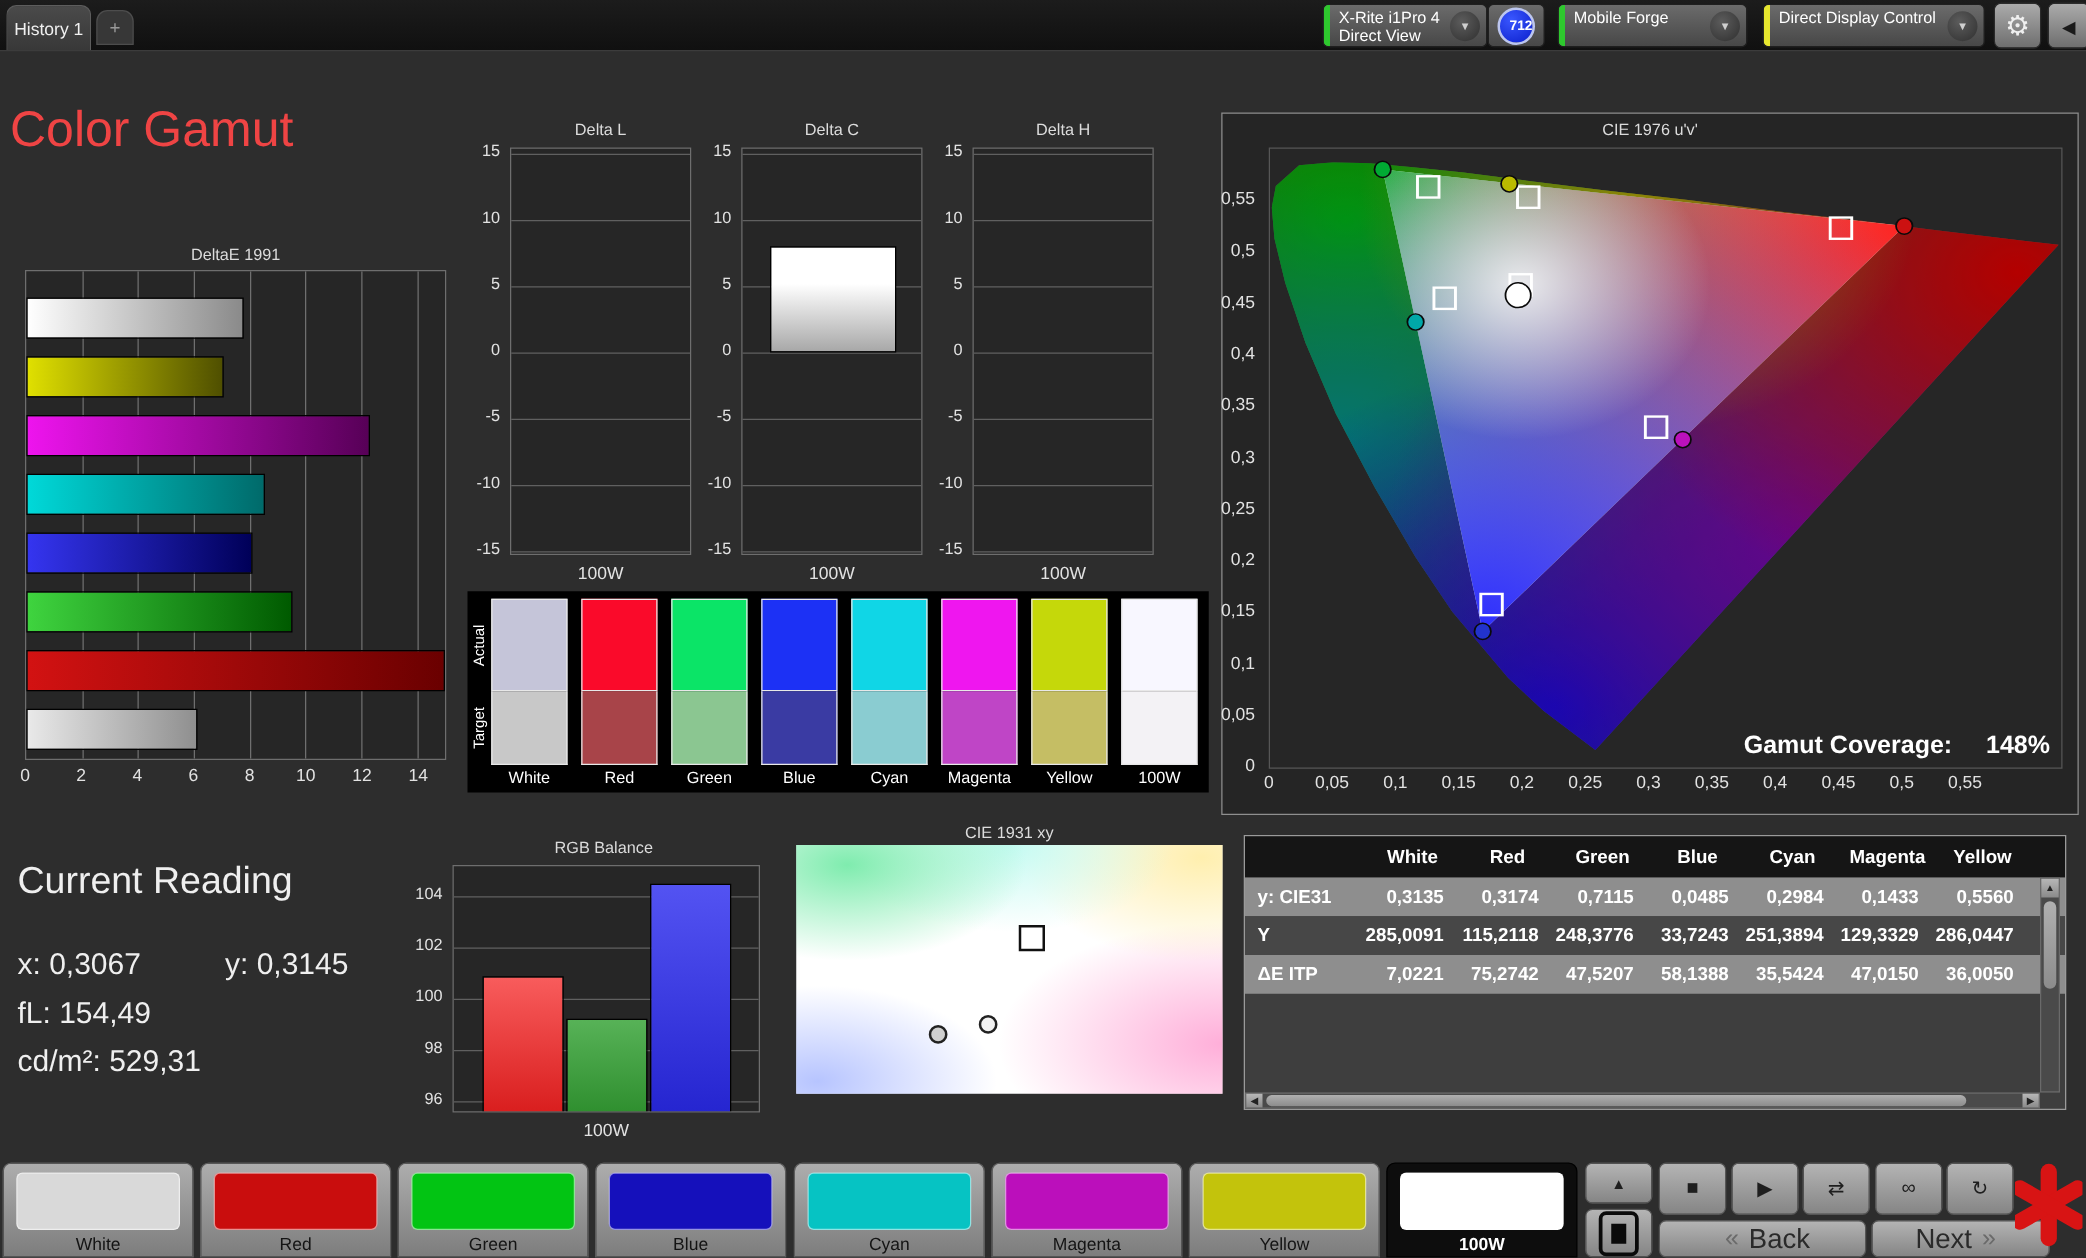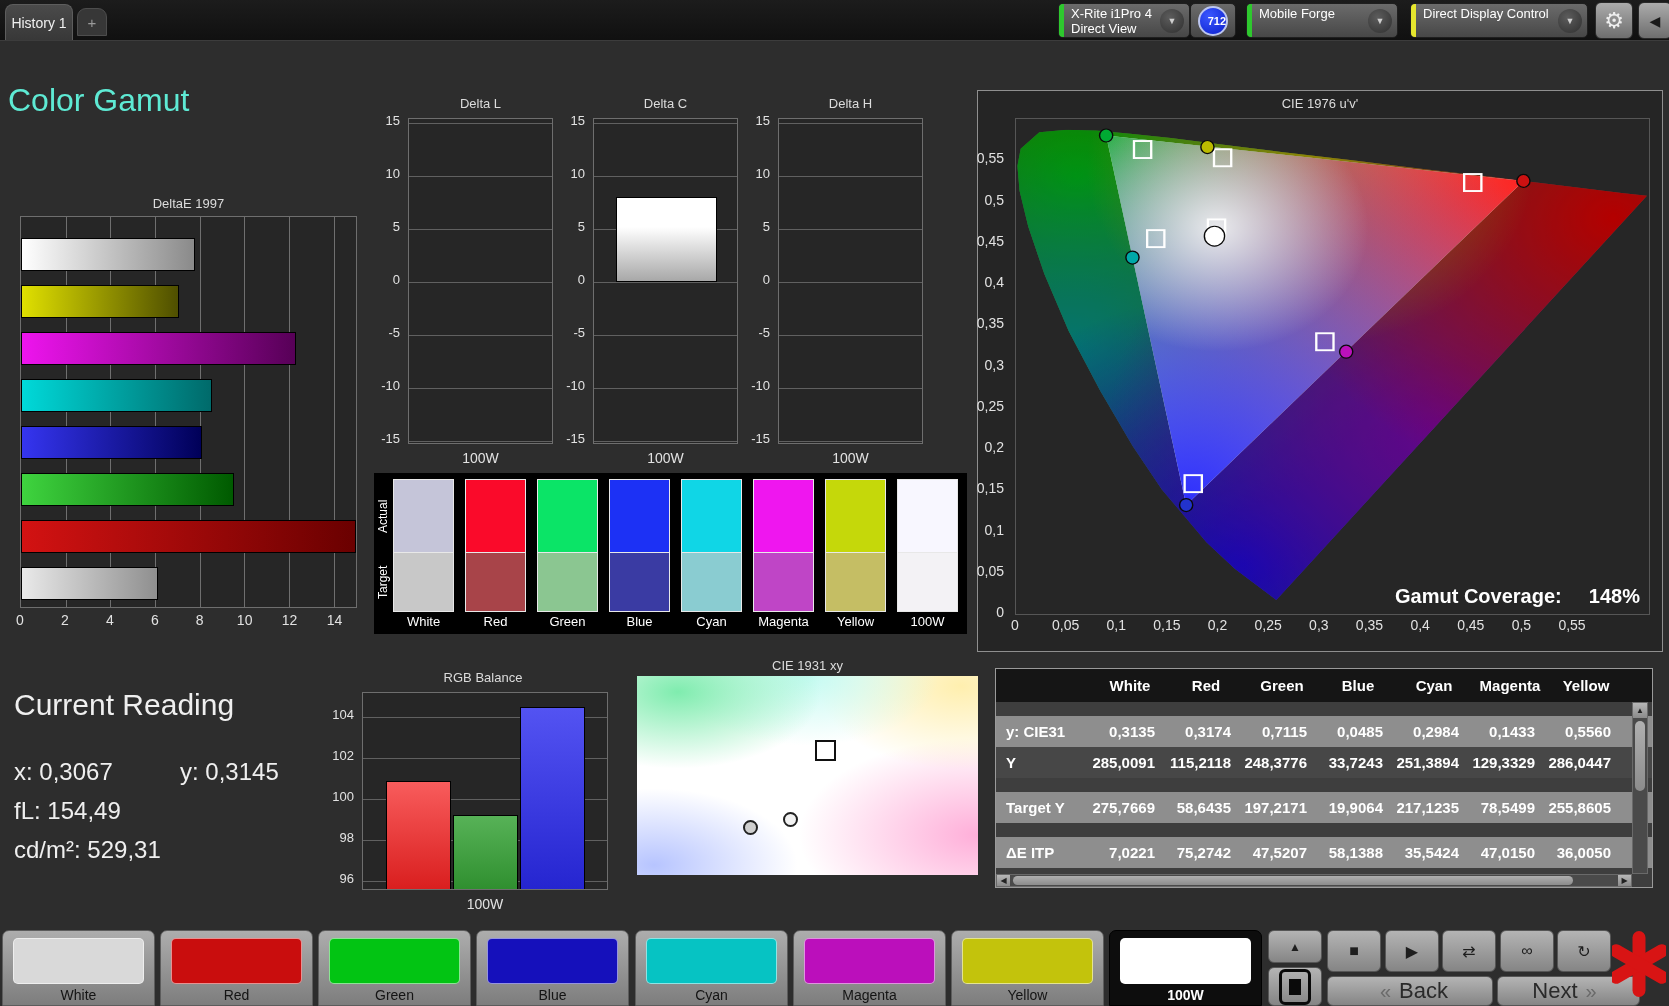--- a/index.html
+++ b/index.html
@@ -17,21 +17,21 @@
   .stripe{width:5px;height:100%;}
   .ddtext{margin-left:7px;margin-top:2px;font-size:13px;line-height:15px;flex:1;}
   .chev{width:24px;height:24px;border-radius:50%;background:radial-gradient(circle at 40% 35%,#5c5c5c,#2f2f2f);
     color:#cfcfcf;font-size:9px;display:flex;align-items:center;justify-content:center;margin:auto 5px auto 3px;flex:none;}
   .badgebox{position:absolute;top:3px;height:35px;background:linear-gradient(#6b6b6b,#474747);border:1px solid #1f1f1f;border-radius:5px;display:flex;align-items:center;justify-content:center;box-sizing:border-box;}
   .badge{width:30px;height:30px;border-radius:50%;background:radial-gradient(circle at 35% 30%,#3a57ff,#0a1ecb);
     border:2px solid #bcc6ef;color:#fff;font-size:11px;font-weight:bold;display:flex;align-items:center;justify-content:flex-end;box-sizing:border-box;}
   .sqbtn{position:absolute;top:2px;height:37px;background:linear-gradient(#ababab,#6e6e6e);border:1px solid #2a2a2a;
     border-radius:6px;display:flex;align-items:center;justify-content:center;box-sizing:border-box;}
   
-  #page-title{position:absolute;left:8px;top:82px;font-size:32px;color:#5eead4;}
+  #page-title{position:absolute;left:8px;top:82px;font-size:40px;color:#ef4444;}
   .chart-title{font-size:13px;color:#dcdcdc;text-align:center;}
   
   .plot{position:absolute;background:#262626;border:1px solid #6e6e6e;box-sizing:border-box;overflow:hidden;}
   .gridv{position:absolute;top:0;bottom:0;width:1px;background:#6f6f6f;}
   .gridh{position:absolute;left:0;right:0;height:1px;background:#606060;}
   .hbar{position:absolute;left:0;height:33px;border:1px solid #000;box-sizing:border-box;}
   .vbar{position:absolute;border:1px solid #000;box-sizing:border-box;}
   .tick{position:absolute;color:#e2e2e2;font-size:14px;transform:translateX(-50%);}
   .ylab{position:absolute;color:#e2e2e2;font-size:13px;text-align:right;}
   .mini{position:absolute;top:96px;width:191px;height:380px;}
@@ -49,21 +49,21 @@
   #cie-svg{position:absolute;left:1015px;top:118px;width:633px;height:495px;background:#262626;border:1px solid #565656;box-sizing:content-box;}
   #cie-cover{position:absolute;left:1230px;top:585px;width:410px;text-align:right;color:#fff;font-size:20px;font-weight:bold;}
   
   #cr-title{position:absolute;left:14px;top:688px;font-size:30px;color:#efefef;}
   .cr-val{position:absolute;font-size:24px;color:#efefef;}
   
   #results-table{position:absolute;left:995px;top:668px;width:658px;height:220px;border:1px solid #9a9a9a;background:#3e3e3e;overflow:hidden;box-sizing:border-box;}
   .trow{display:flex;height:31px;align-items:center;}
   .thead{height:33px;background:#151515;}
   .trow.dark{background:#474747;}
-  .trow.light{background:#8e8e8e;margin-top:14px;}
+  .trow.light{background:#8e8e8e;}
   .tcell{flex:none;color:#fff;font-size:15px;font-weight:bold;white-space:nowrap;overflow:hidden;}
   .tlabel{width:96px;padding-left:10px;box-sizing:border-box;text-align:left;}
   .tval{width:76px;text-align:right;padding-right:13px;box-sizing:border-box;}
   .thc{text-align:center;padding:0;}
   
   .sb{position:absolute;background:#4a4a4a;border:1px solid #6a6a6a;box-sizing:border-box;}
   .sb-thumb{position:absolute;background:linear-gradient(#b0b0b0,#8c8c8c);border-radius:6px;}
   .sb-btn{position:absolute;background:linear-gradient(#b7b7b7,#8a8a8a);color:#222;font-size:8px;display:flex;align-items:center;justify-content:center;}
   
   .patch{position:absolute;top:930px;width:153px;height:76px;background:linear-gradient(#adadad,#7d7d7d);
@@ -121,21 +121,21 @@
   <div class="sqbtn" style="left:1595px;width:38px;">
     <span style="font-size:22px;color:#efefef;">⚙</span>
   </div>
   <div class="sqbtn" style="left:1638px;width:34px;">
     <span style="font-size:14px;color:#1a1a1a;">◀</span>
   </div>
 </div>
 
 <div id="page-title">Color Gamut</div>
 
-<div class="chart-title abs" style="left:20px;top:196px;width:337px;">DeltaE 1997</div>
+<div class="chart-title abs" style="left:20px;top:196px;width:337px;">DeltaE 1991</div>
 <div class="plot" style="left:20px;top:216px;width:337px;height:392px;">
     <div class="gridv" style="left: 13.3333%;"></div>
     <div class="gridv" style="left: 26.6667%;"></div>
     <div class="gridv" style="left: 40%;"></div>
     <div class="gridv" style="left: 53.3333%;"></div>
     <div class="gridv" style="left: 66.6667%;"></div>
     <div class="gridv" style="left: 80%;"></div>
     <div class="gridv" style="left: 93.3333%;"></div>
     <div class="hbar" style="top: 21px; width: 52%; background: linear-gradient(to right, rgb(255, 255, 255), rgb(138, 138, 138));"></div>
     <div class="hbar" style="top: 68px; width: 47.2667%; background: linear-gradient(to right, rgb(224, 224, 0), rgb(79, 79, 0));"></div>
@@ -431,30 +431,20 @@
       <div class="tcell tlabel">Y</div>
       <div class="tcell tval">285,0091</div>
       <div class="tcell tval">115,2118</div>
       <div class="tcell tval">248,3776</div>
       <div class="tcell tval">33,7243</div>
       <div class="tcell tval">251,3894</div>
       <div class="tcell tval">129,3329</div>
       <div class="tcell tval">286,0447</div>
     </div>
     <div class="trow light">
-      <div class="tcell tlabel">Target Y</div>
-      <div class="tcell tval">275,7669</div>
-      <div class="tcell tval">58,6435</div>
-      <div class="tcell tval">197,2171</div>
-      <div class="tcell tval">19,9064</div>
-      <div class="tcell tval">217,1235</div>
-      <div class="tcell tval">78,5499</div>
-      <div class="tcell tval">255,8605</div>
-    </div>
-    <div class="trow light">
       <div class="tcell tlabel">ΔE ITP</div>
       <div class="tcell tval">7,0221</div>
       <div class="tcell tval">75,2742</div>
       <div class="tcell tval">47,5207</div>
       <div class="tcell tval">58,1388</div>
       <div class="tcell tval">35,5424</div>
       <div class="tcell tval">47,0150</div>
       <div class="tcell tval">36,0050</div>
     </div>
   </div>

